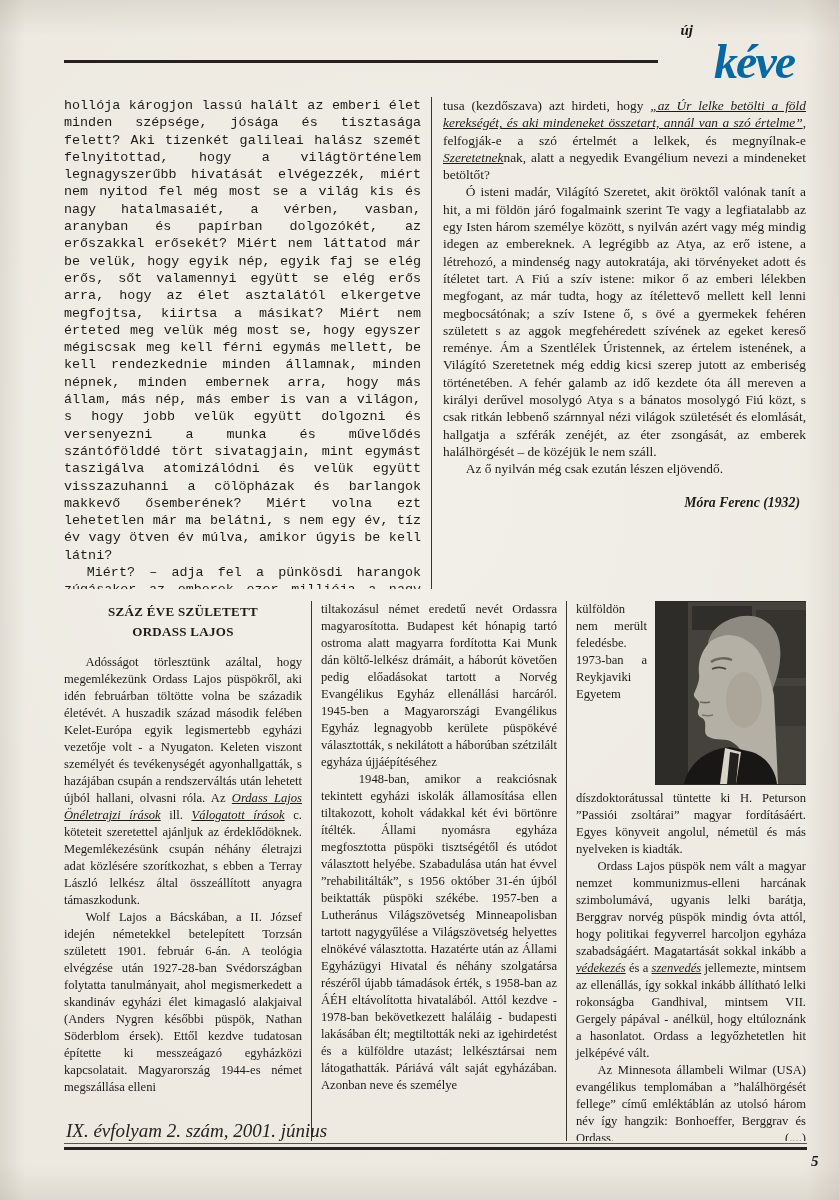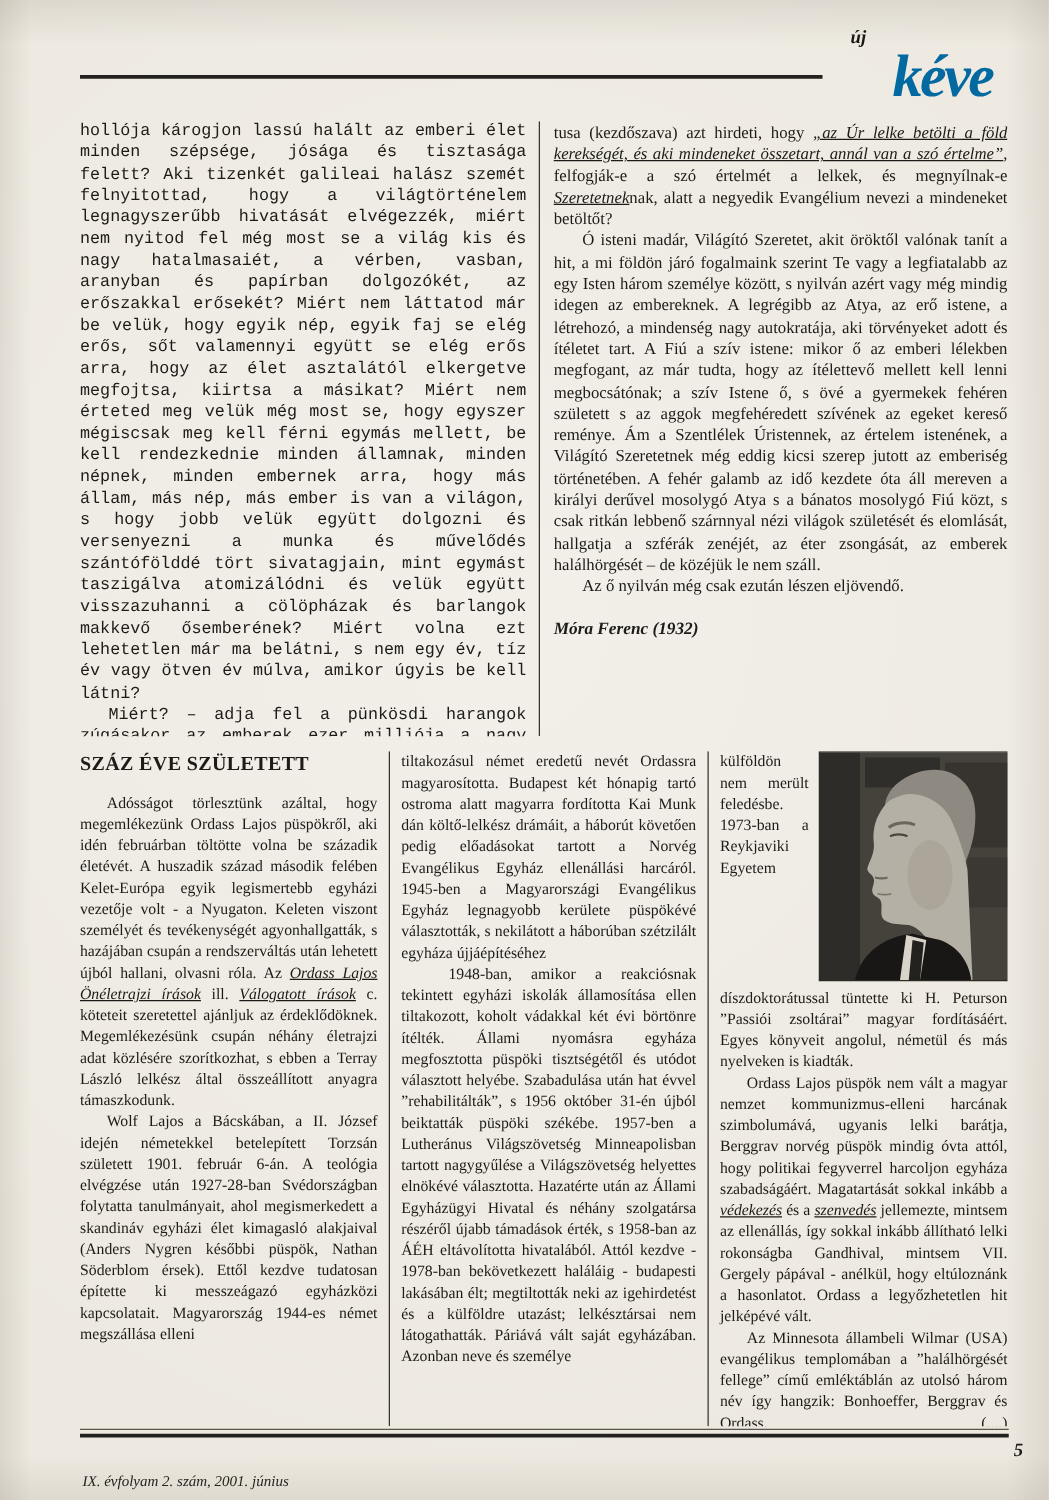--- a/index.html
+++ b/index.html
@@ -24,37 +24,37 @@
   .logo{position:absolute;top:24px;right:28px;width:160px;height:58px;text-decoration:underline;}
   .logo-main{position:absolute;right:17px;top:0;font-size:48px;line-height:52px;font-weight:bold;font-style:italic;letter-spacing:-2px;color:#0369a1;margin-top:12px;}
   .logo-uj{position:absolute;right:118px;top:-2px;font-size:15px;font-weight:bold;font-style:italic;color:#181713;}
 
   
   .top-wrap{position:absolute;left:64px;top:97px;width:742px;height:492px;display:flex;overflow:hidden;
             font-size:13.4px;line-height:17.3px;}
   .top-left{width:357px;flex:none;font-family:Liberation Mono, monospace;}
   .vdiv{flex:none;width:0;border-left:1.6px solid #37342d;margin:0 11px 0 10px;}
   .top-right{flex:1;}
-  .author{text-align:left;font-weight:bold;font-style:italic;margin-top:16px;padding-right:6px;font-size:13.8px;}
+  .author{text-align:right;font-weight:bold;font-style:italic;margin-top:16px;padding-right:6px;font-size:13.8px;}
 
   
   .feature{position:absolute;left:64px;top:601px;width:742px;height:540px;display:flex;overflow:hidden;
            font-size:12.6px;line-height:17px;}
   .fcol1{width:238px;flex:none;}
   .fcol2{width:236px;flex:none;}
   .fcol3{flex:1;}
   .fvdiv{flex:none;width:0;border-left:1.4px solid #37342d;margin:0 9px;}
-  .feature-title{font-weight:bold;font-size:16px;line-height:20px;margin:1px 0 12px;letter-spacing:0.3px;}
+  .feature-title{text-align:center;font-weight:bold;font-size:13px;line-height:20px;margin:1px 0 12px;letter-spacing:0.3px;}
   .photo{float:right;width:150px;height:182px;margin:1px 0 6px 9px;background:#45423c;outline:1px solid #2b2a26;}
   .photo svg{display:block;width:100%;height:100%;}
 
   
   .footer-rule{position:absolute;left:64px;top:1143px;width:743px;height:3px;
                border-top:1.3px solid #59554b;border-bottom:3.2px solid #23221e;}
-  .footer-issue{position:absolute;left:66px;top:1178px;font-style:italic;font-size:12px;color:#25231e;}
+  .footer-issue{position:absolute;left:66px;top:1120px;font-style:italic;font-size:19px;color:#25231e;}
   .page-num{position:absolute;left:811px;top:1153px;font-weight:bold;font-style:italic;font-size:15px;}
 </style>
 </head>
 <body>
 
 <div class="mast-rule"></div>
 <div class="logo">
   <span class="logo-uj">új</span>
   <span class="logo-main">kéve</span>
 </div>
@@ -70,20 +70,21 @@
     <p class="ind"><span>Ó isteni madár, Világító Szeretet, akit öröktől valónak tanít a hit, a mi földön járó fogalmaink szerint Te vagy a legfiatalabb az egy Isten három személye között, s nyilván azért vagy még mindig idegen az embereknek. A legrégibb az Atya, az erő istene, a létrehozó, a mindenség nagy autokratája, aki törvényeket adott és ítéletet tart. A Fiú a szív istene: mikor ő az emberi lélekben megfogant, az már tudta, hogy az ítélettevő mellett kell lenni megbocsátónak; a szív Istene ő, s övé a gyermekek fehéren született s az aggok megfehéredett szívének az egeket kereső reménye. Ám a Szentlélek Úristennek, az értelem istenének, a Világító Szeretetnek még eddig kicsi szerep jutott az emberiség történetében. A fehér galamb az idő kezdete óta áll mereven a királyi derűvel mosolygó Atya s a bánatos mosolygó Fiú közt, s csak ritkán lebbenő szárnnyal nézi világok születését és elomlását, hallgatja a szférák zenéjét, az éter zsongását, az emberek halálhörgését – de közéjük le nem száll.</span></p>
     <p class="ind"><span>Az ő nyilván még csak ezután lészen eljövendő.</span></p>
     <p class="author">Móra Ferenc (1932)</p>
   </div>
 </div>
 
 <div class="feature">
   <div class="fcol1">
     <div class="feature-title">
       <div>SZÁZ ÉVE SZÜLETETT</div>
+      <div>ORDASS LAJOS</div>
     </div>
     <p class="ind"><span>Adósságot törlesztünk azáltal, hogy megemlékezünk Ordass Lajos püspökről, aki idén februárban töltötte volna be századik életévét. A huszadik század második felében Kelet-Európa egyik legismertebb egyházi vezetője volt - a Nyugaton. Keleten viszont személyét és tevékenységét agyonhallgatták, s hazájában csupán a rendszerváltás után lehetett újból hallani, olvasni róla. Az </span><i>Ordass Lajos Önéletrajzi írások</i><span> ill. </span><i>Válogatott írások</i><span> c. köteteit szeretettel ajánljuk az érdeklődöknek. Megemlékezésünk csupán néhány életrajzi adat közlésére szorítkozhat, s ebben a Terray László lelkész által összeállított anyagra támaszkodunk.</span></p>
     <p class="ind"><span>Wolf Lajos a Bácskában, a II. József idején németekkel betelepített Torzsán született 1901. február 6-án. A teológia elvégzése után 1927-28-ban Svédországban folytatta tanulmányait, ahol megismerkedett a skandináv egyházi élet kimagasló alakjaival (Anders Nygren későbbi püspök, Nathan Söderblom érsek). Ettől kezdve tudatosan építette ki messzeágazó egyházközi kapcsolatait. Magyarország 1944-es német megszállása elleni</span></p>
   </div>
   <div class="fvdiv"></div>
   <div class="fcol2">
     <p><span>tiltakozásul német eredetű nevét Ordassra magyarosította. Budapest két hónapig tartó ostroma alatt magyarra fordította Kai Munk dán költő-lelkész drámáit, a háborút követően pedig előadásokat tartott a Norvég Evangélikus Egyház ellenállási harcáról. 1945-ben a Magyarországi Evangélikus Egyház legnagyobb kerülete püspökévé választották, s nekilátott a háborúban szétzilált egyháza újjáépítéséhez</span></p>
     <p class="ind2"><span>1948-ban, amikor a reakciósnak tekintett egyházi iskolák államosítása ellen tiltakozott, koholt vádakkal két évi börtönre ítélték. Állami nyomásra egyháza megfosztotta püspöki tisztségétől és utódot választott helyébe. Szabadulása után hat évvel ”rehabilitálták”, s 1956 október 31-én újból beiktatták püspöki székébe. 1957-ben a Lutheránus Világszövetség Minneapolisban tartott nagygyűlése a Világszövetség helyettes elnökévé választotta. Hazatérte után az Állami Egyházügyi Hivatal és néhány szolgatársa részéről újabb támadások érték, s 1958-ban az ÁÉH eltávolította hivatalából. Attól kezdve - 1978-ban bekövetkezett haláláig - budapesti lakásában élt; megtiltották neki az igehirdetést és a külföldre utazást; lelkésztársai nem látogathatták. Páriává vált saját egyházában. Azonban neve és személye</span></p>
   </div>
   <div class="fvdiv"></div>

